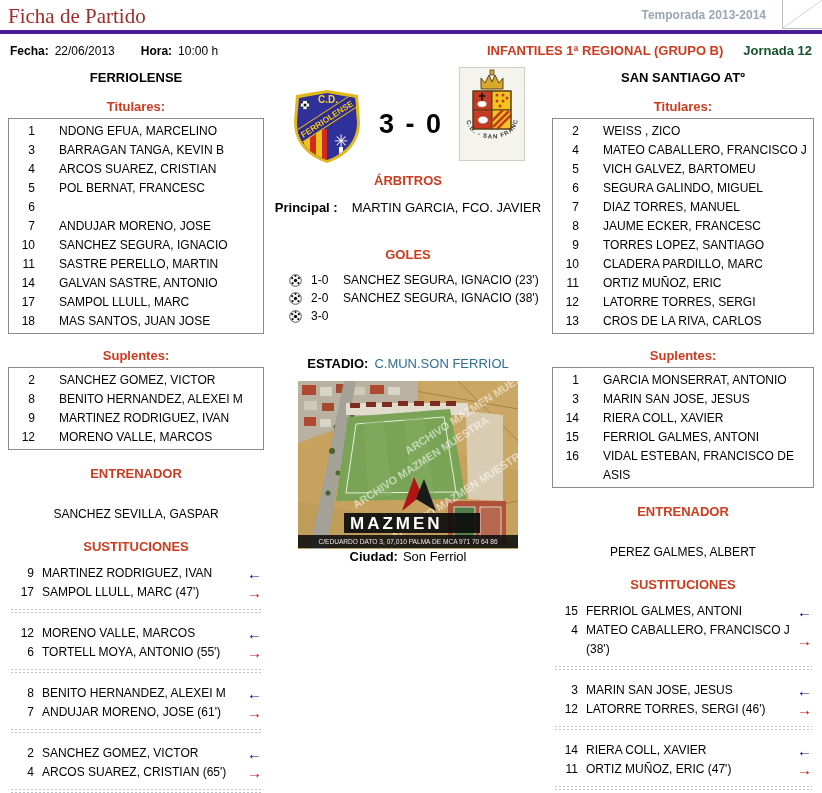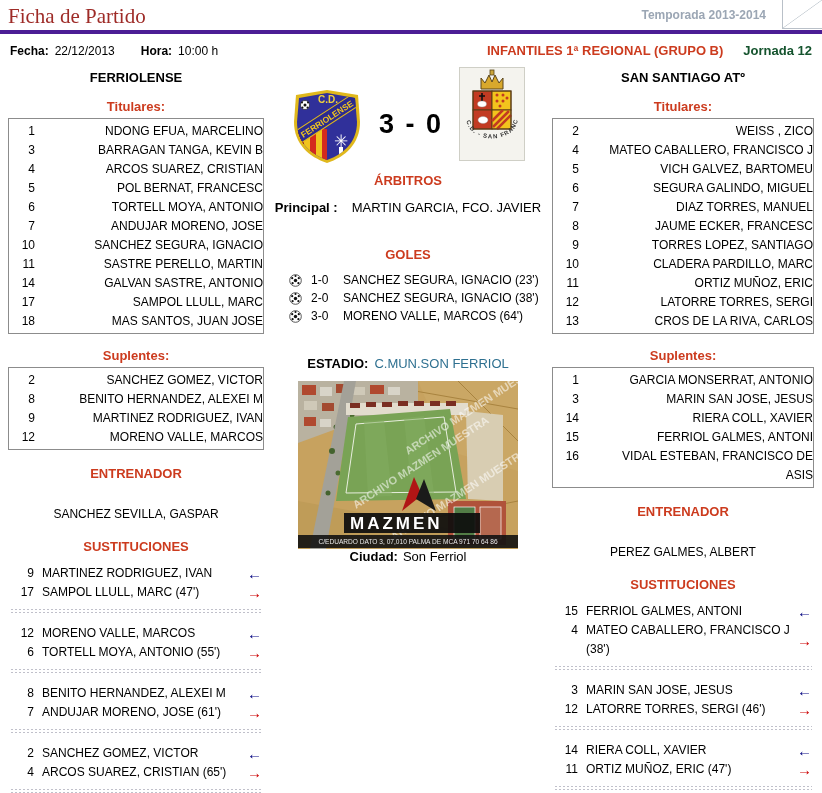--- a/index.html
+++ b/index.html
@@ -25,21 +25,21 @@
   .col-c{width:272px;flex-shrink:0;}
   .col-r{flex:1;min-width:0;}
 
   .team-name{text-align:center;font-weight:bold;font-size:13px;margin:6px 0 0;}
   .sec{text-align:center;font-weight:bold;font-size:13px;color:#cc3b1e;}
   .sec.mt1{margin-top:14px;} .sec.mt2{margin-top:16px;}
 
   .roster{border:1px solid #8c8c8c;margin:4px 8px 0 8px;padding:3px 0 2px;}
   .r-row{display:flex;line-height:19px;}
   .r-num{width:26px;text-align:right;margin-right:24px;flex-shrink:0;}
-  .r-name{flex:1;text-align:right;}
+  .r-name{flex:1;}
 
   .coach{text-align:center;margin-top:25px;line-height:17px;}
 
   .subs{margin:10px 10px 0 10px;}
   .s-row{display:flex;align-items:center;line-height:19px;}
   .s-num{width:24px;text-align:right;margin-right:8px;flex-shrink:0;align-self:flex-start;line-height:19px;}
   .s-name{flex:1;padding-right:4px;}
   .s-arr{width:18px;text-align:right;font-weight:bold;font-size:15px;flex-shrink:0;}
   .in{color:#00007f;} .out{color:#cc0000;}
   .dotted{height:8px;margin:5px 0 9px;background-image:radial-gradient(circle,#c0c0ca 1px,transparent 1.1px);background-size:4px 3px;background-position:0 1px;}
@@ -66,21 +66,21 @@
 <body>
 
 <div class="hdr">
   <div class="hdr-title">Ficha de Partido</div>
   <div class="hdr-season">Temporada 2013-2014</div>
   <div class="hdr-tab"></div>
 </div>
 
 <div class="meta">
   <b>Fecha:</b>
-  <span class="v">22/12/2013</span>
+  <span class="v">22/06/2013</span>
   <b>Hora:</b>
   <span class="v">10:00 h</span>
   <span class="meta-right">
     <span class="competition">INFANTILES 1ª REGIONAL (GRUPO B)</span>
     <span class="jornada">Jornada 12</span>
   </span>
 </div>
 
 <div class="cols">
 
@@ -100,21 +100,20 @@
       <div class="r-row">
           <span class="r-num">4</span>
           <span class="r-name">ARCOS SUAREZ, CRISTIAN</span>
         </div>
       <div class="r-row">
           <span class="r-num">5</span>
           <span class="r-name">POL BERNAT, FRANCESC</span>
         </div>
       <div class="r-row">
           <span class="r-num">6</span>
-          <span class="r-name">TORTELL MOYA, ANTONIO</span>
         </div>
       <div class="r-row">
           <span class="r-num">7</span>
           <span class="r-name">ANDUJAR MORENO, JOSE</span>
         </div>
       <div class="r-row">
           <span class="r-num">10</span>
           <span class="r-name">SANCHEZ SEGURA, IGNACIO</span>
         </div>
       <div class="r-row">
@@ -312,21 +311,20 @@
         <svg width="13" height="13" viewBox="0 0 13 13">
             <circle cx="6.5" cy="6.5" r="5.8" fill="#fff" stroke="#444" stroke-width="0.9"></circle>
             <circle cx="6.5" cy="6.5" r="1.7" fill="#111"></circle>
             <circle cx="3.2" cy="4.2" r="1.1" fill="#111"></circle>
             <circle cx="9.8" cy="4.2" r="1.1" fill="#111"></circle>
             <circle cx="3.6" cy="9.2" r="1.1" fill="#111"></circle>
             <circle cx="9.4" cy="9.2" r="1.1" fill="#111"></circle>
             <circle cx="6.5" cy="1.9" r="1" fill="#111"></circle>
           </svg>
         <span class="g-score">3-0</span>
-        <span class="g-name">MORENO VALLE, MARCOS (64')</span>
       </div>
     </div>
 
     <div class="estadio">
       <b>ESTADIO:</b>
       <span class="val">C.MUN.SON FERRIOL</span>
     </div>
 
     <svg class="photo" width="220" height="168" viewBox="0 0 220 168">
       <rect width="220" height="168" fill="#c7a25f"></rect>

